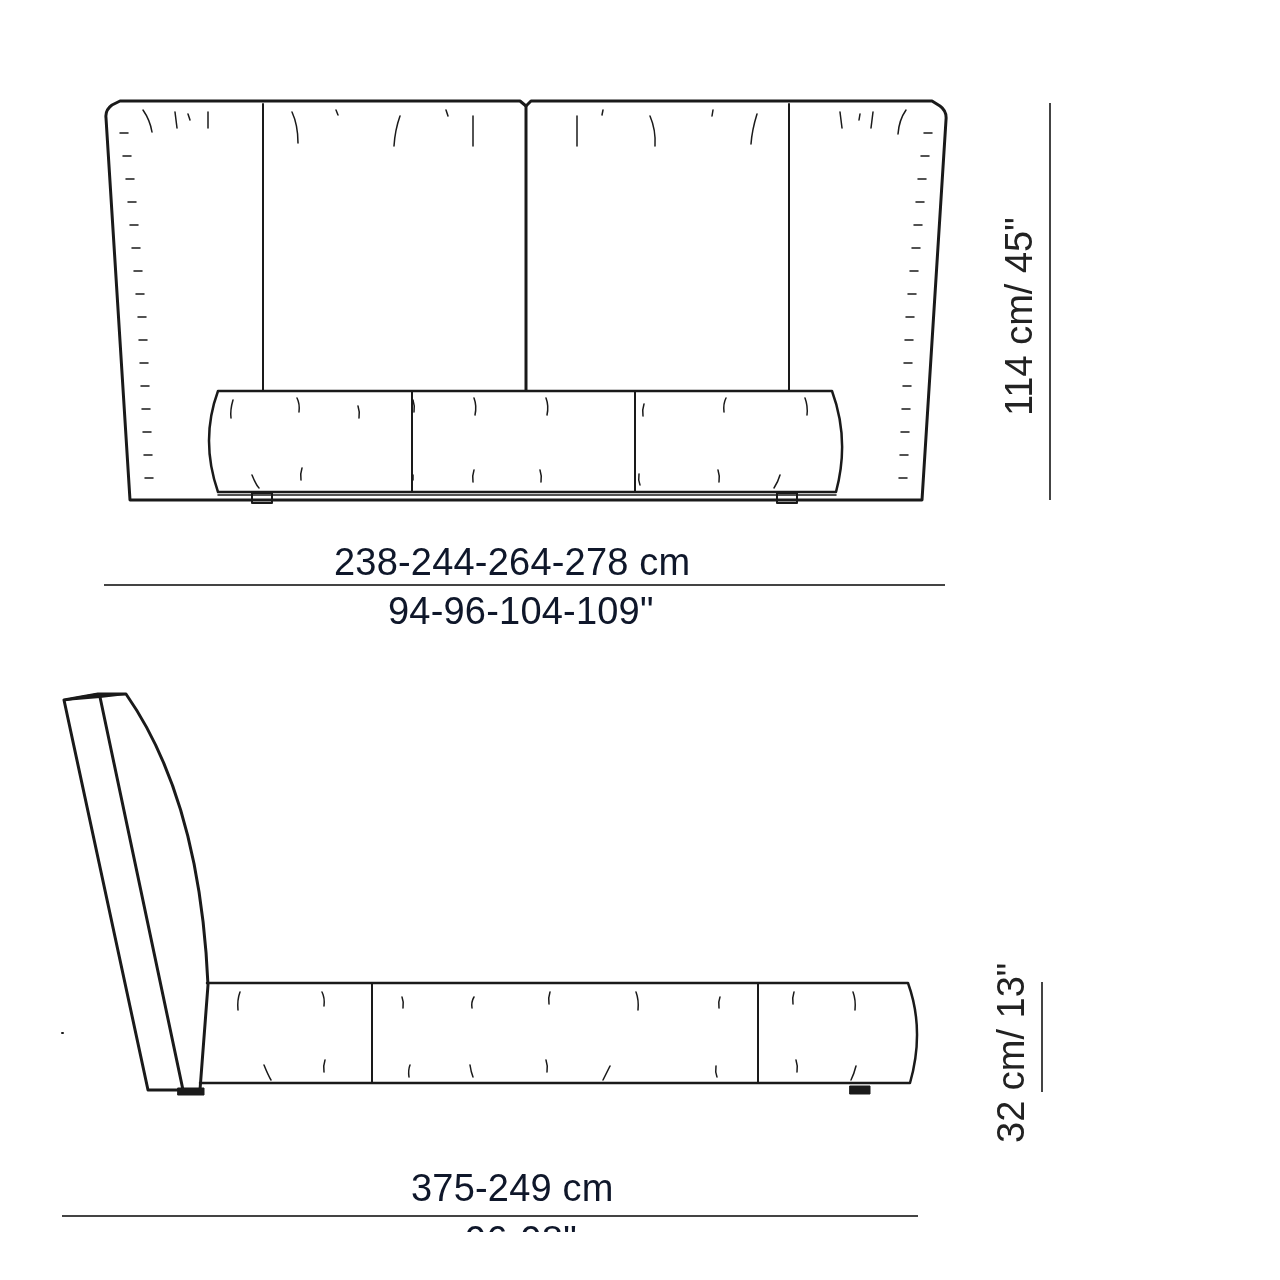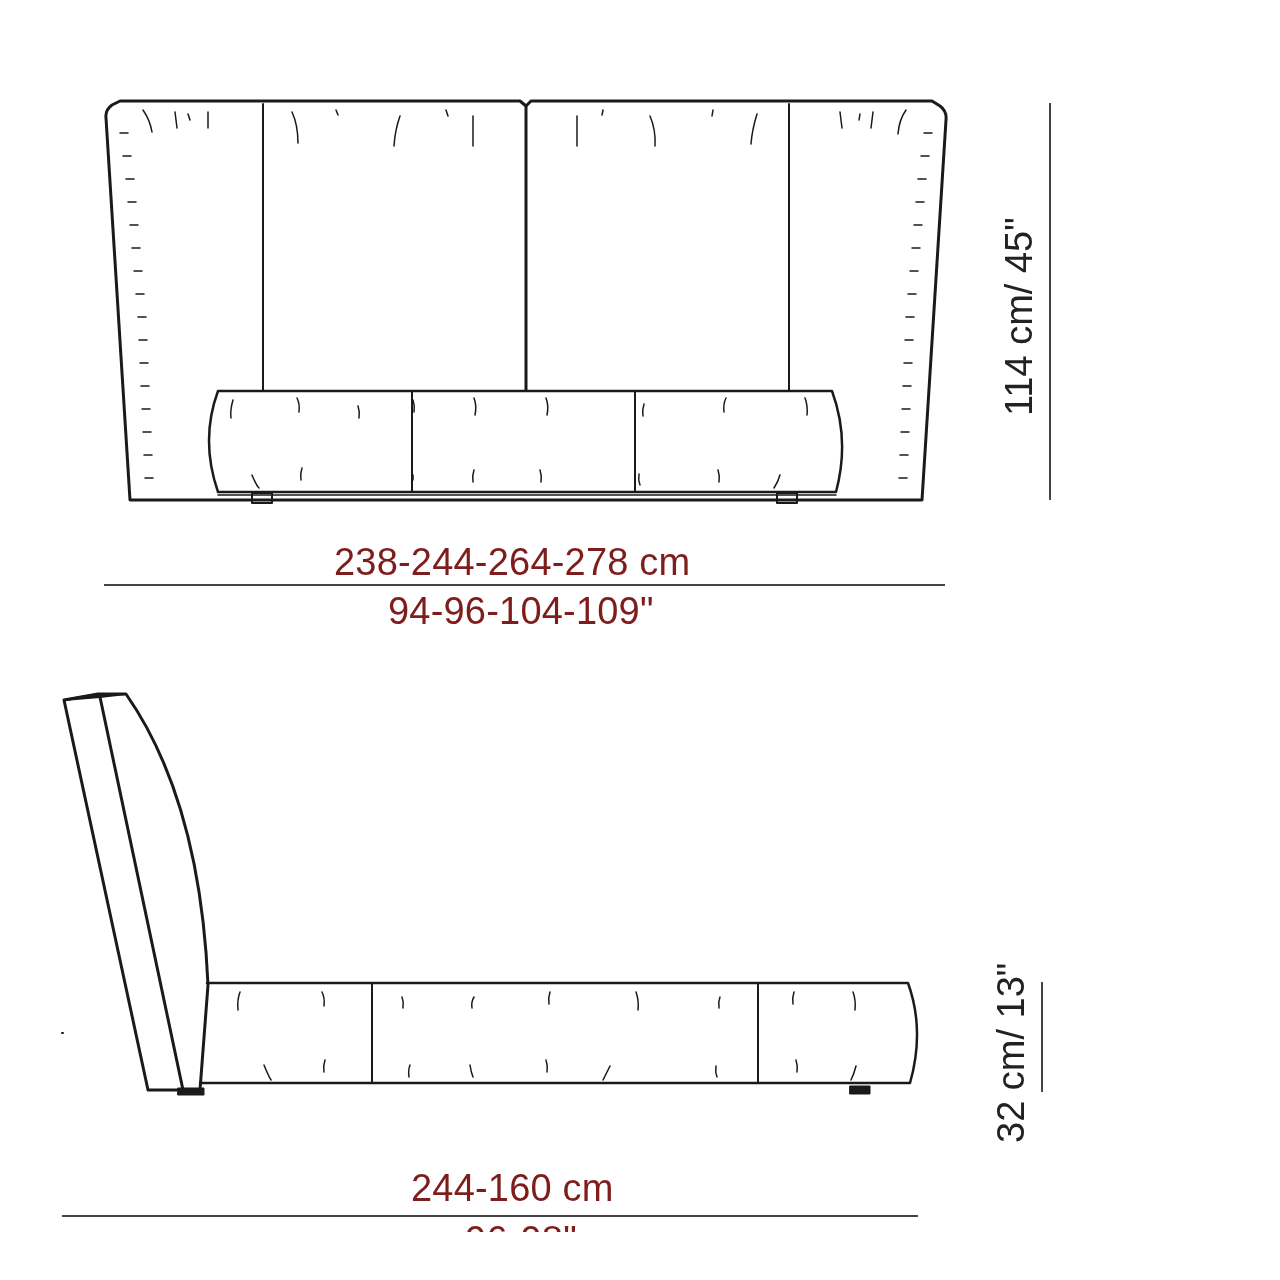--- a/index.html
+++ b/index.html
@@ -1,19 +1,19 @@
 <!DOCTYPE html>
 <html><head>
   <meta charset="utf-8">
   <style>
     html, body { margin: 0; padding: 0; background: #ffffff; }
     body { width: 1280px; height: 1280px; position: relative; overflow: hidden;
            font-family: "Liberation Sans", "DejaVu Sans", sans-serif; color: #222; }
     svg.drawing { position: absolute; left: 0; top: 0; }
-    .label { position: absolute; font-size: 38px; color: #7f1d1d; white-space: nowrap; letter-spacing: 0.2px; }
+    .label { position: absolute; font-size: 38px; color: #0f172a; white-space: nowrap; letter-spacing: 0.2px; }
     .vlabel { position: absolute; font-size: 38px; color: #222; white-space: nowrap;
               transform-origin: left top; transform: rotate(-90deg); }
     .clip { overflow: hidden; }
   </style>
 </head>
 <body>
 
 <svg class="drawing" width="1280" height="1280" viewBox="0 0 1280 1280" xmlns="http://www.w3.org/2000/svg">
   <g fill="none" stroke="#1a1a1a" stroke-linecap="round" stroke-linejoin="round">
 
@@ -157,17 +157,17 @@
   </g>
   <g stroke="#444" stroke-width="2">
     <line x1="1042" y1="982" x2="1042" y2="1092"></line>
   </g>
 </svg>
 
 <div class="label" style="left:334px; top:541px;">238-244-264-278 cm</div>
 <div class="label" style="left:388px; top:590px;">94-96-104-109"</div>
 <div class="vlabel" style="left:998px; top:416px;">114 cm/ 45"</div>
 
-<div class="label" style="left:411px; top:1167px;">244-160 cm</div>
+<div class="label" style="left:411px; top:1167px;">375-249 cm</div>
 <div class="clip" style="position:absolute; left:460px; top:1218px; width:140px; height:14px;">
   <div class="label" style="left:5px; top:1px;">96-98"</div>
 </div>
 <div class="vlabel" style="left:990px; top:1143px;">32 cm/ 13"</div>
 
 </body></html>

